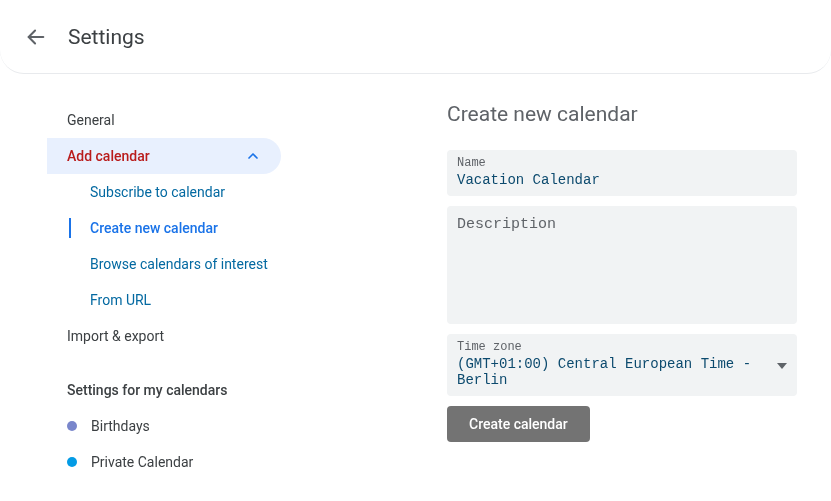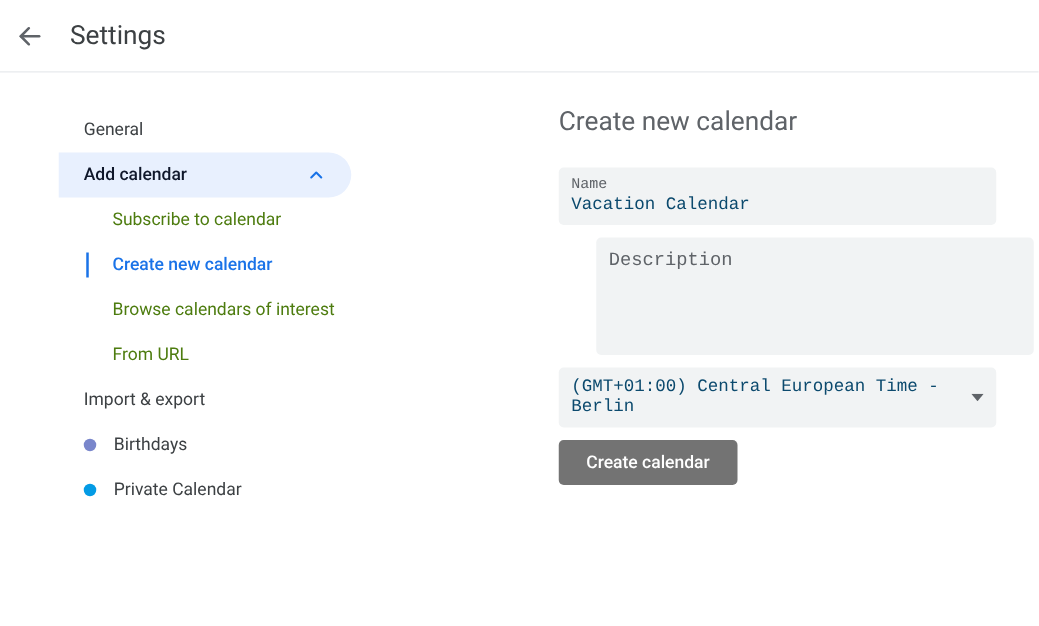--- a/index.html
+++ b/index.html
@@ -8,23 +8,24 @@
     font-size: 14px;
     color: #3c4043;
     background: #fff;
     width: 831px;
     height: 501px;
     overflow: hidden;
   }
   .header {
     display: flex;
     align-items: center;
-    height: 58px;
-    padding: 0 12px;
+    height: 74px;
+    padding: 0 24px;
     border-bottom: 1px solid #e8eaed;
+    border-radius: 24px;
   }
   .back-icon {
     width: 24px; height: 24px;
     display: flex; align-items: center; justify-content: center;
     cursor: pointer;
     color: #5f6368;
   }
   .header-title {
     font-size: 21px;
     color: #3c4043;
@@ -50,36 +51,36 @@
   .side-item.expandable {
     display: flex;
     align-items: center;
     justify-content: space-between;
     border-radius: 0 20px 20px 0;
     padding: 10px 20px;
     margin-right: 36px;
   }
   .side-item.expandable.active {
     background: #e8f0fe;
-    color: #0f172a;
+    color: #b91c1c;
     font-weight: 500;
     gap: 48px;
   }
   .chevron {
     color: #1a73e8;
     display: flex;
   }
   .subitems {
     border-left: 1px solid transparent;
     margin-left: 22px;
   }
   .subitem {
     padding: 10px 20px;
     font-size: 14px;
-    color: #4d7c0f;
+    color: #0369a1;
     cursor: pointer;
     position: relative;
   }
   .subitem.selected {
     color: #1a73e8;
     font-weight: 500;
   }
   .subitem.selected::before {
     content: '';
     position: absolute;
@@ -133,22 +134,21 @@
     font-size: 14px;
     color: #0c4a6e;
     margin-top: 2px;
     border: none;
     background: transparent;
     outline: none;
     width: 100%;
     font-family: inherit;
   }
   .field.description {
-    height: 94px;
-    margin-left: 30px;
+    height: 118px;
   }
   .field.description .field-label {
     font-size: 15px;
     color: #5f6368;
     padding-top: 4px;
   }
   .field.timezone {
     position: relative;
     padding-right: 30px;
   }
@@ -211,20 +211,21 @@
     </div>
     <div class="subitems">
       <div class="subitem">Subscribe to calendar</div>
       <div class="subitem selected">Create new calendar</div>
       <div class="subitem">Browse calendars of interest</div>
       <div class="subitem">From URL</div>
     </div>
 
     <div class="side-item">Import &amp; export</div>
 
+    <div class="section-heading">Settings for my calendars</div>
 
     <div class="cal-item">
       <span class="cal-dot" style="background:#7986cb"></span>
       <span>Birthdays</span>
     </div>
     <div class="cal-item">
       <span class="cal-dot" style="background:#039be5"></span>
       <span>Private Calendar</span>
     </div>
   </div>
@@ -235,20 +236,21 @@
     <div class="field">
       <div class="field-label">Name</div>
       <input class="field-value" value="Vacation Calendar" style="">
     </div>
 
     <div class="field description">
       <div class="field-label">Description</div>
     </div>
 
     <div class="field timezone">
+      <div class="field-label">Time zone</div>
       <div class="field-value">(GMT+01:00) Central European Time - Berlin</div>
       <span class="dropdown-arrow">
         <svg width="10" height="6" viewBox="0 0 10 6" fill="currentColor">
             <path d="M0 0 L10 0 L5 6 Z"></path>
           </svg>
       </span>
     </div>
 
 
     <button class="create-btn">Create calendar</button>

